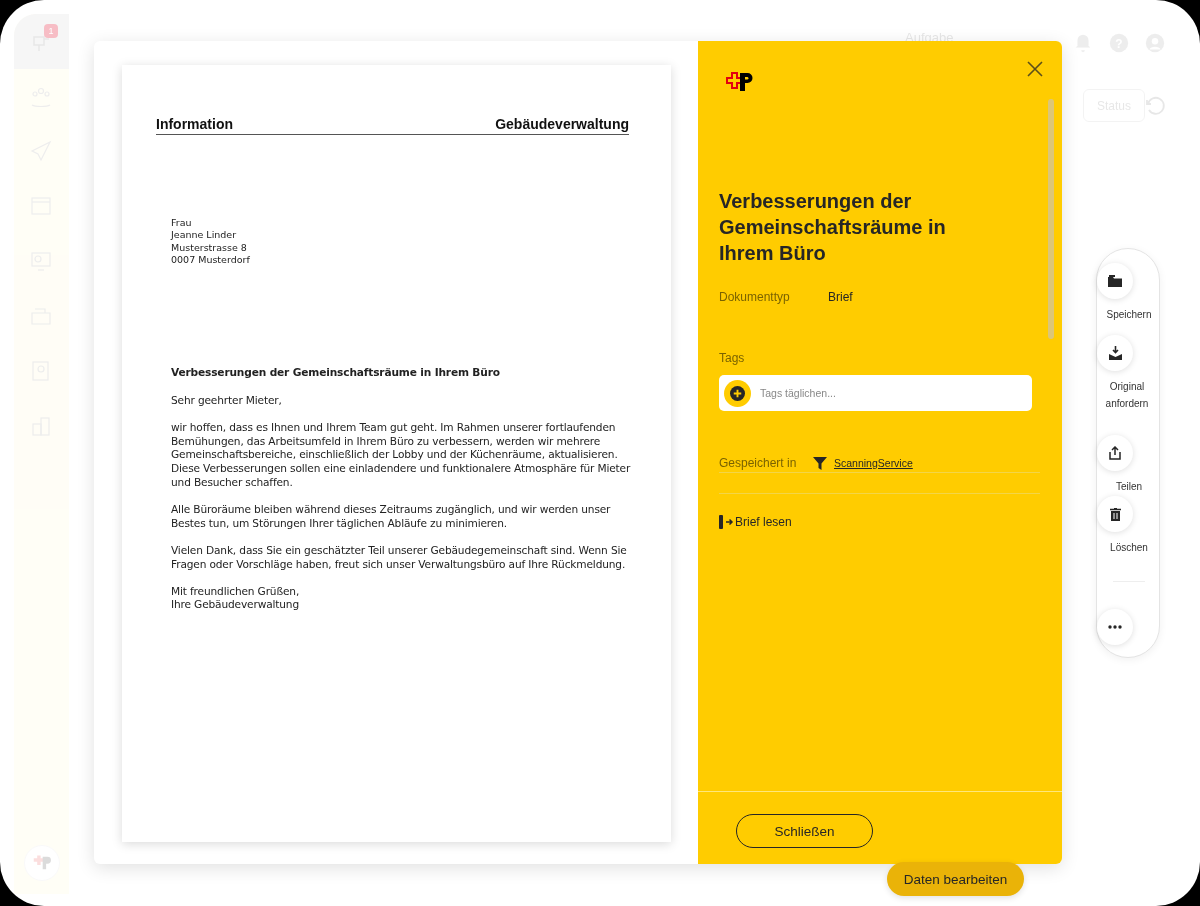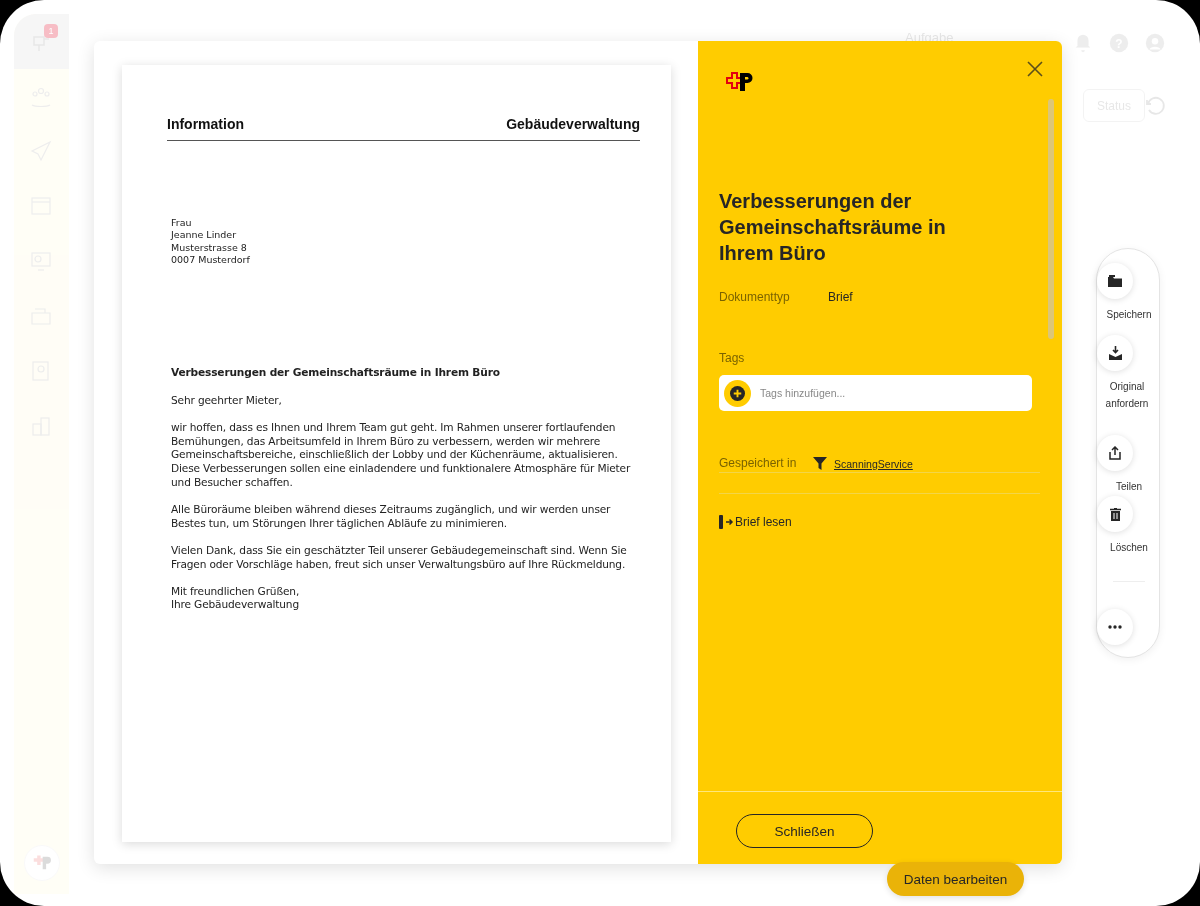--- a/index.html
+++ b/index.html
@@ -51,23 +51,23 @@
       position: absolute; left: 94px; top: 41px; width: 968px; height: 823px;
       background: #ffffff; border-radius: 6px;
       box-shadow: 0 4px 18px rgba(0,0,0,0.12);
     }
     .doc-area { position: absolute; left: 0; top: 0; width: 604px; height: 823px; }
     .page {
       position: absolute; left: 28px; top: 24px; width: 549px; height: 777px;
       background: #fff; box-shadow: 0 2px 10px rgba(0,0,0,0.15);
     }
     .page-header {
-      position: absolute; left: 45px; top: 51px; width: 473px;
+      position: absolute; left: 34px; top: 51px; width: 473px;
       display: flex; justify-content: space-between; align-items: flex-end;
-      border-bottom: 1.5px solid #555; padding-bottom: 8px;
+      border-bottom: 1.5px solid #555; padding-bottom: 2px;
     }
     .page-header span { font-weight: bold; font-size: 14px; color: #111; }
     .address {
       position: absolute; left: 49px; top: 152px; font-size: 9.5px; line-height: 12.3px; color: #222;
       font-family: "DejaVu Sans", sans-serif;
     }
     .letter {
       position: absolute; left: 49px; top: 301px; width: 475px; font-size: 10.6px; line-height: 13.7px;
       color: #222; font-family: "DejaVu Sans", sans-serif; letter-spacing: -0.15px;
     }
@@ -85,21 +85,21 @@
       display: flex; align-items: center; justify-content: center; cursor: pointer;
     }
     .scrollbar {
       position: absolute; left: 350px; top: 58px; width: 6px; height: 240px;
       background: #dcc678; border-radius: 3px;
     }
     .panel-title {
       position: absolute; left: 21px; top: 147px; width: 260px; font-size: 20px;
       line-height: 26px; font-weight: bold; color: #262626;
     }
-    .meta-row { position: absolute; left: 21px; font-size: 12px; display: flex; align-items: flex-end; }
+    .meta-row { position: absolute; left: 21px; font-size: 12px; display: flex; align-items: center; }
     .meta-label { color: #7a6300; width: 109px; }
     .meta-value { color: #262626; }
     .tags-label { position: absolute; left: 21px; top: 310px; font-size: 12px; color: #7a6300; }
     .tags-input {
       position: absolute; left: 21px; top: 334px; width: 313px; height: 36px;
       background: #fff; border-radius: 5px; display: flex; align-items: center; padding-left: 5px;
     }
     .tags-add {
       width: 27px; height: 27px; border-radius: 50%; background: #ffcc00;
       display: flex; align-items: center; justify-content: center;
@@ -270,21 +270,21 @@
       </div>
 
       <div class="tags-label">Tags</div>
       <div class="tags-input">
         <div class="tags-add">
           <svg width="15" height="15" viewBox="0 0 16 16">
               <circle cx="8" cy="8" r="8" fill="#262626"></circle>
               <path d="M8 4v8M4 8h8" stroke="#ffcc00" stroke-width="2"></path>
             </svg>
         </div>
-        <span class="tags-placeholder">Tags hinzufügen...</span>
+        <span class="tags-placeholder">Tags täglichen...</span>
       </div>
 
       <div class="divider" style="top:431px"></div>
 
       <div class="meta-row" style="top:415px">
         <span class="meta-label" style="width:94px">Gespeichert in</span>
         <svg width="14" height="14" viewBox="0 0 14 14">
             <path d="M0 1h14L8.5 7.5V14l-3-2V7.5z" fill="#262626"></path>
           </svg>
         <span class="link-value">ScanningService</span>

